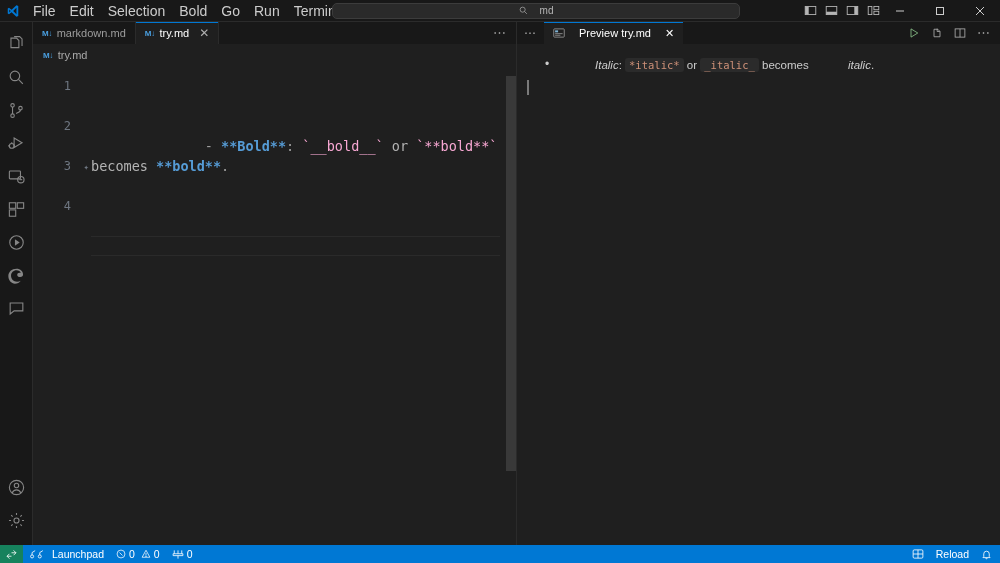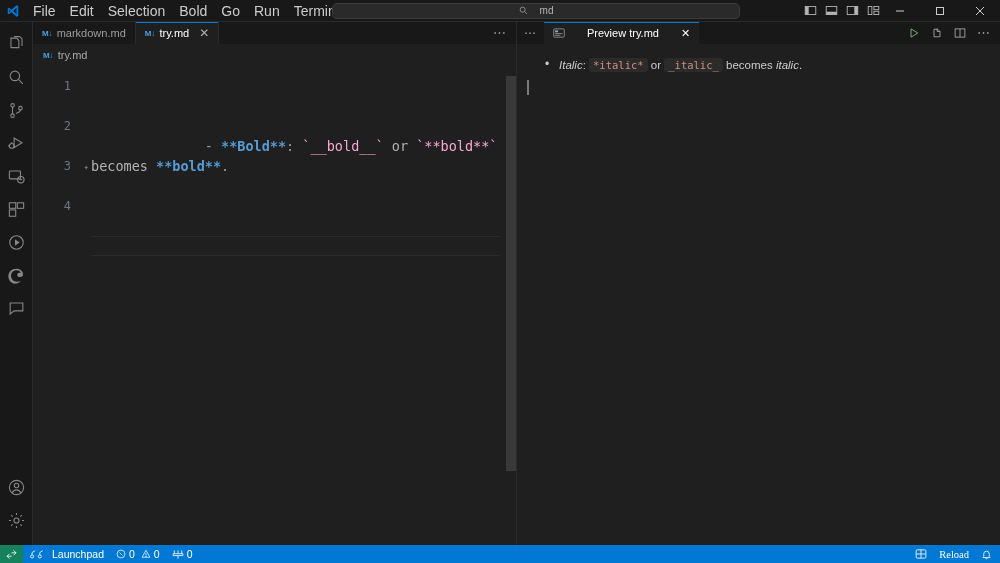--- a/index.html
+++ b/index.html
@@ -103,51 +103,51 @@
     height: 20px; margin-left: 0;
   }
   .ed-scrollbar {
     position: absolute; right: 0; top: 10px; width: 10px; height: 395px;
     background: #4e4e4e; opacity: .55;
   }
 
   
   .preview-toolbar { height: 22px; background: #181818; display: flex; align-items: center; position: relative; }
   .preview-tab {
-    display: flex; align-items: center; gap: 22px; padding: 0 9px; height: 22px;
+    display: flex; align-items: center; gap: 14px; padding: 0 9px; height: 22px;
     font-size: 11px; color: #ffffff; background: #1f1f1f; position: relative;
   }
   .preview-tab::after { content:''; position:absolute; left:0; right:0; top:0; height:1px; background:#0078d4; }
   .prev-ellipsis { padding: 0 7px; color: #b0b0b0; font-size: 12px; letter-spacing: 1px; }
   .preview-actions { margin-left: auto; display: flex; align-items: center; gap: 11px; padding-right: 9px; color: #b0b0b0; }
   .previewbody { flex: 1; padding: 12px 16px 0 28px; overflow: hidden; position: relative; }
   .pv-list { list-style: none; }
   .pv-li { position: relative; font-size: 11.5px; color: #cccccc; line-height: 18px;
            padding-left: 14px; margin-bottom: 1px; font-family: "Liberation Sans", sans-serif; }
   .pv-li::before {
     content: '•'; position: absolute; left: 0; top: -1px; color: #cccccc; font-size: 12px;
   }
   .pv-b { font-weight: bold; color: #e8e8e8; }
-  .pv-i { font-style: italic; }
+  .pv-i { font-style: italic; margin-left: 36px; }
   .pv-code {
     font-family: "DejaVu Sans Mono", monospace; font-size: 10.5px; color: #ce9178;
     background: #2b2b2b; padding: 1px 4px; border-radius: 3px;
   }
   .sync-marker { position: absolute; left: 10px; top: 36px; width: 2px; height: 15px; background: #7a7a7a; }
 
   
   .statusbar {
     height: 18px; flex: 0 0 18px; background: #0078d4; display: flex; align-items: center;
     font-size: 10.5px; color: #ffffff;
   }
   .sb-remote {
     background: #16825d; height: 18px; display: flex; align-items: center; padding: 0 6px; color: #fff;
   }
   .sb-item { display: flex; align-items: center; gap: 3px; padding: 8px 6px; height: 18px; white-space: nowrap; }
-  .sb-right { margin-left: auto; display: flex; align-items: flex-start; font-family: Liberation Serif, serif; }
+  .sb-right { margin-left: auto; display: flex; align-items: flex-start; }
   svg { display: block; }
 </style>
 </head>
 <body>
 
 <div class="app">
 
   <div class="titlebar">
     <div class="vscode-logo">
       <svg width="14" height="14" viewBox="0 0 24 24">

